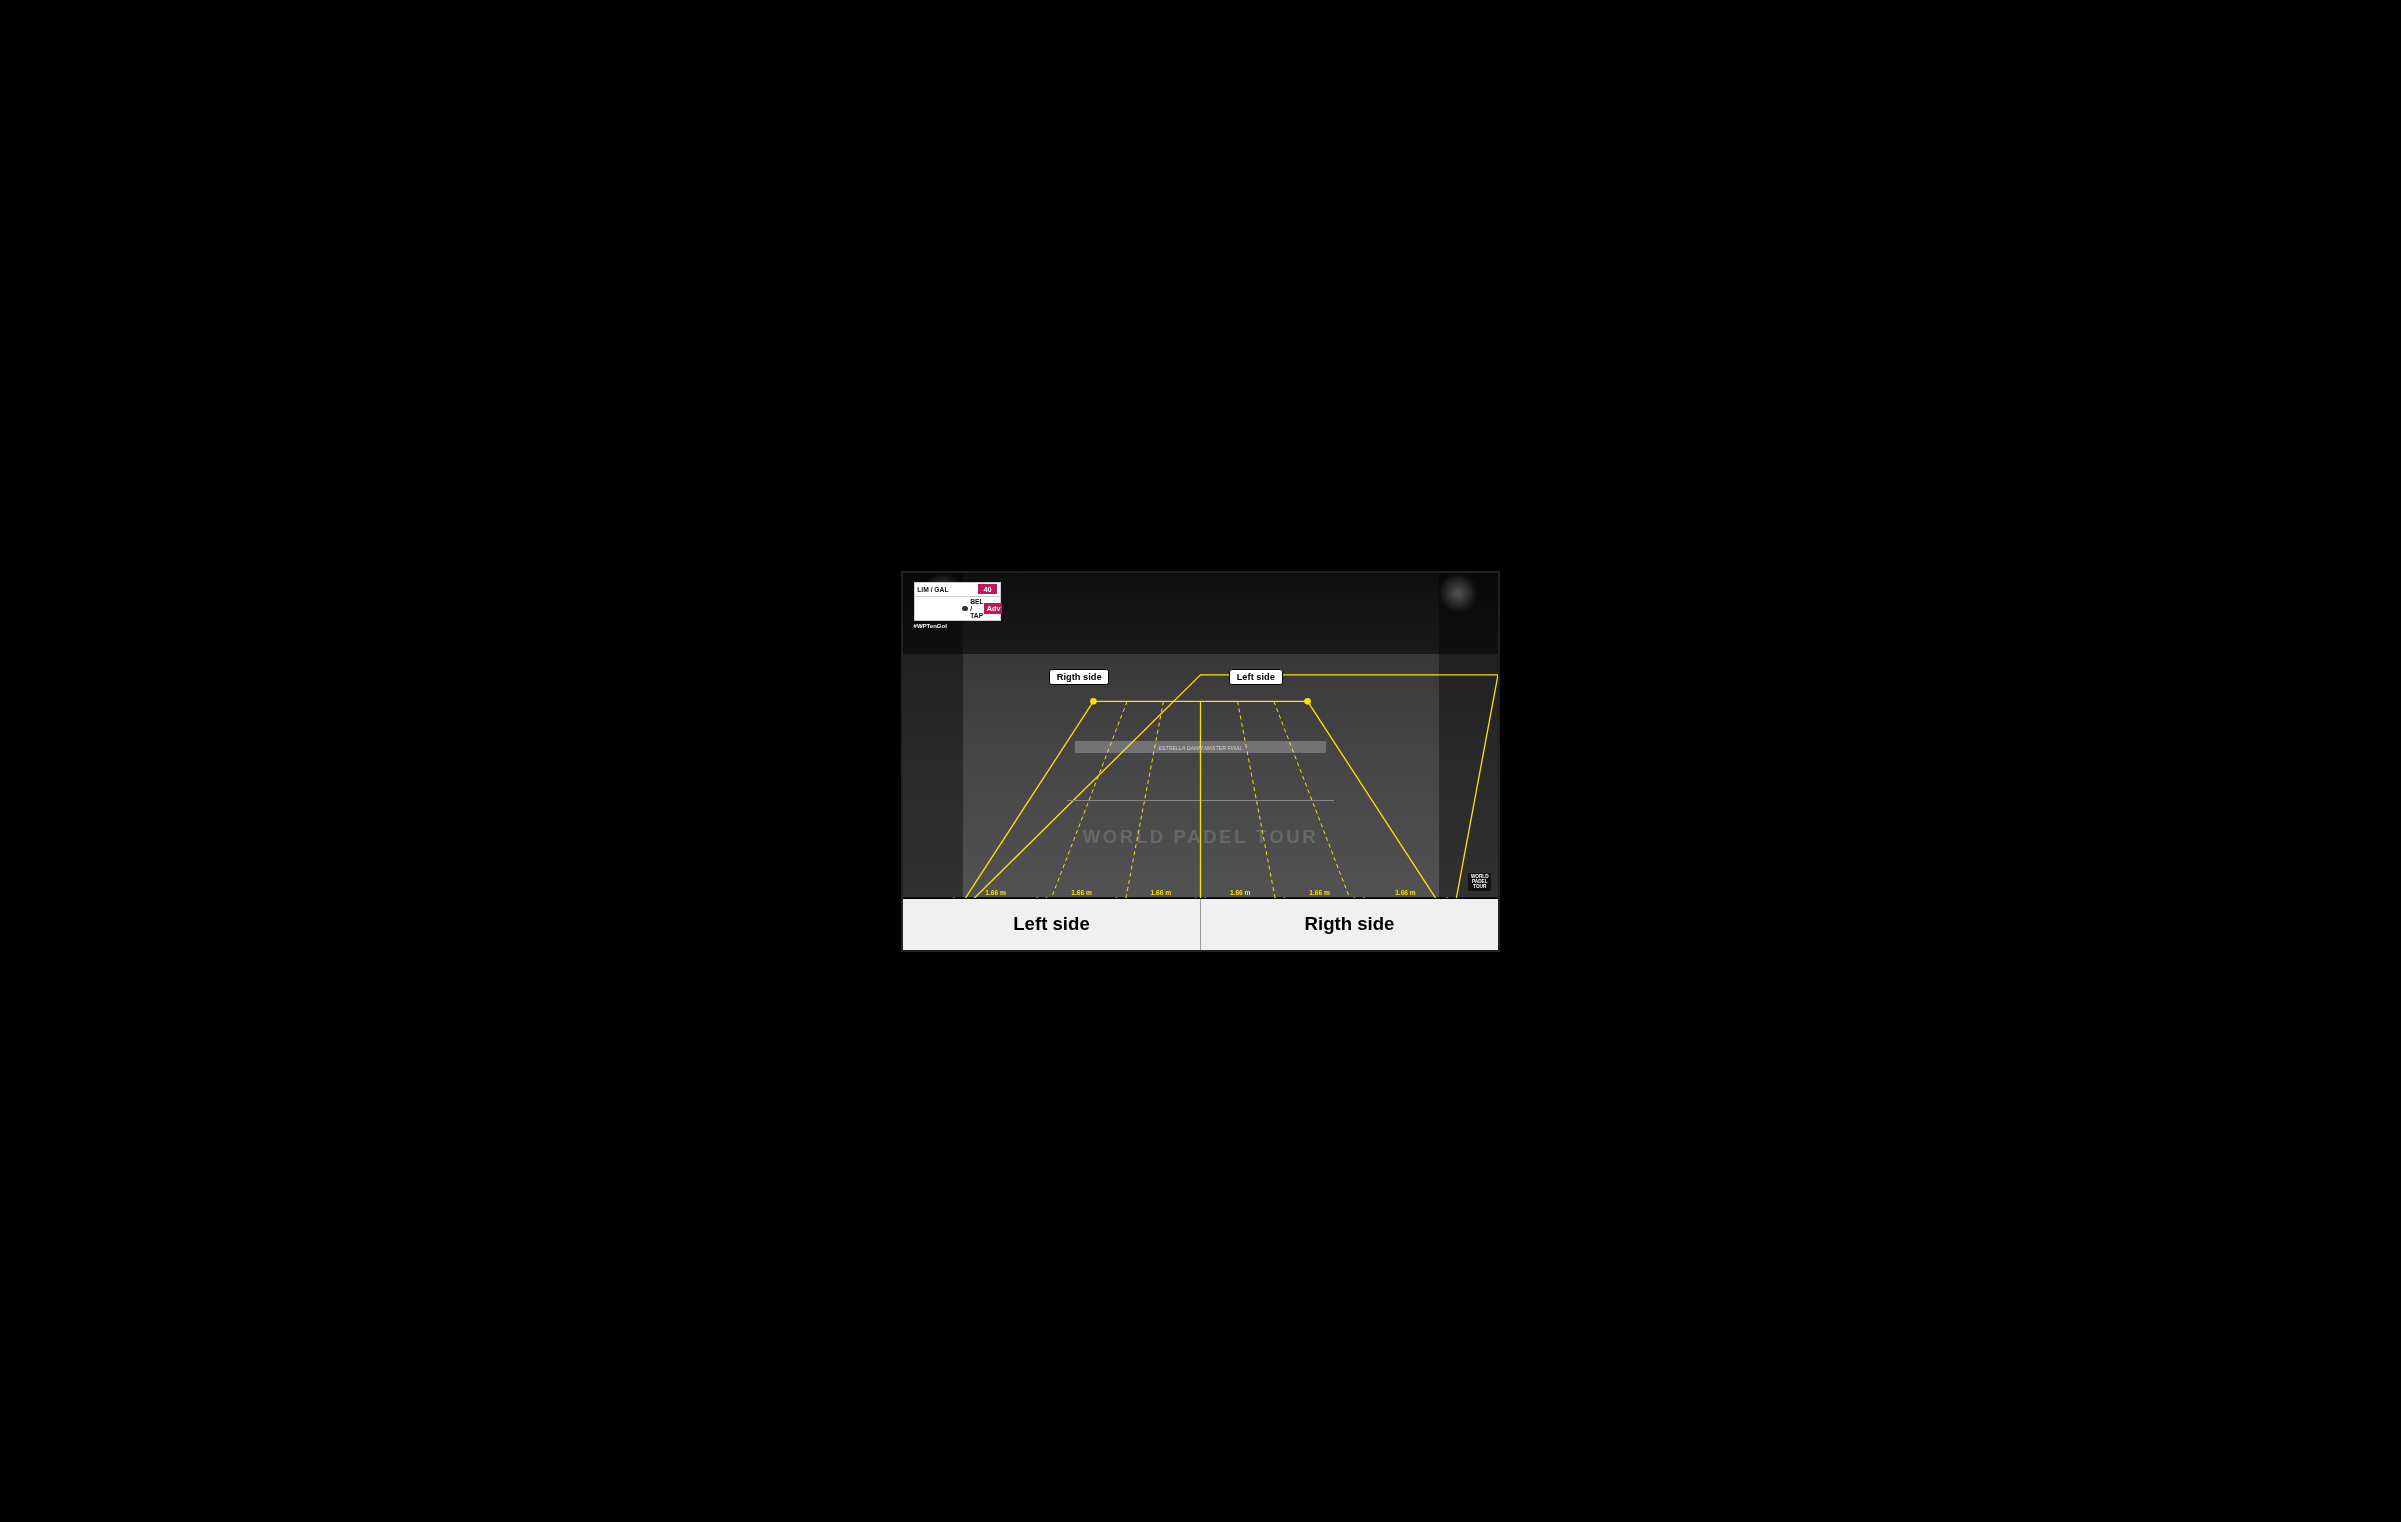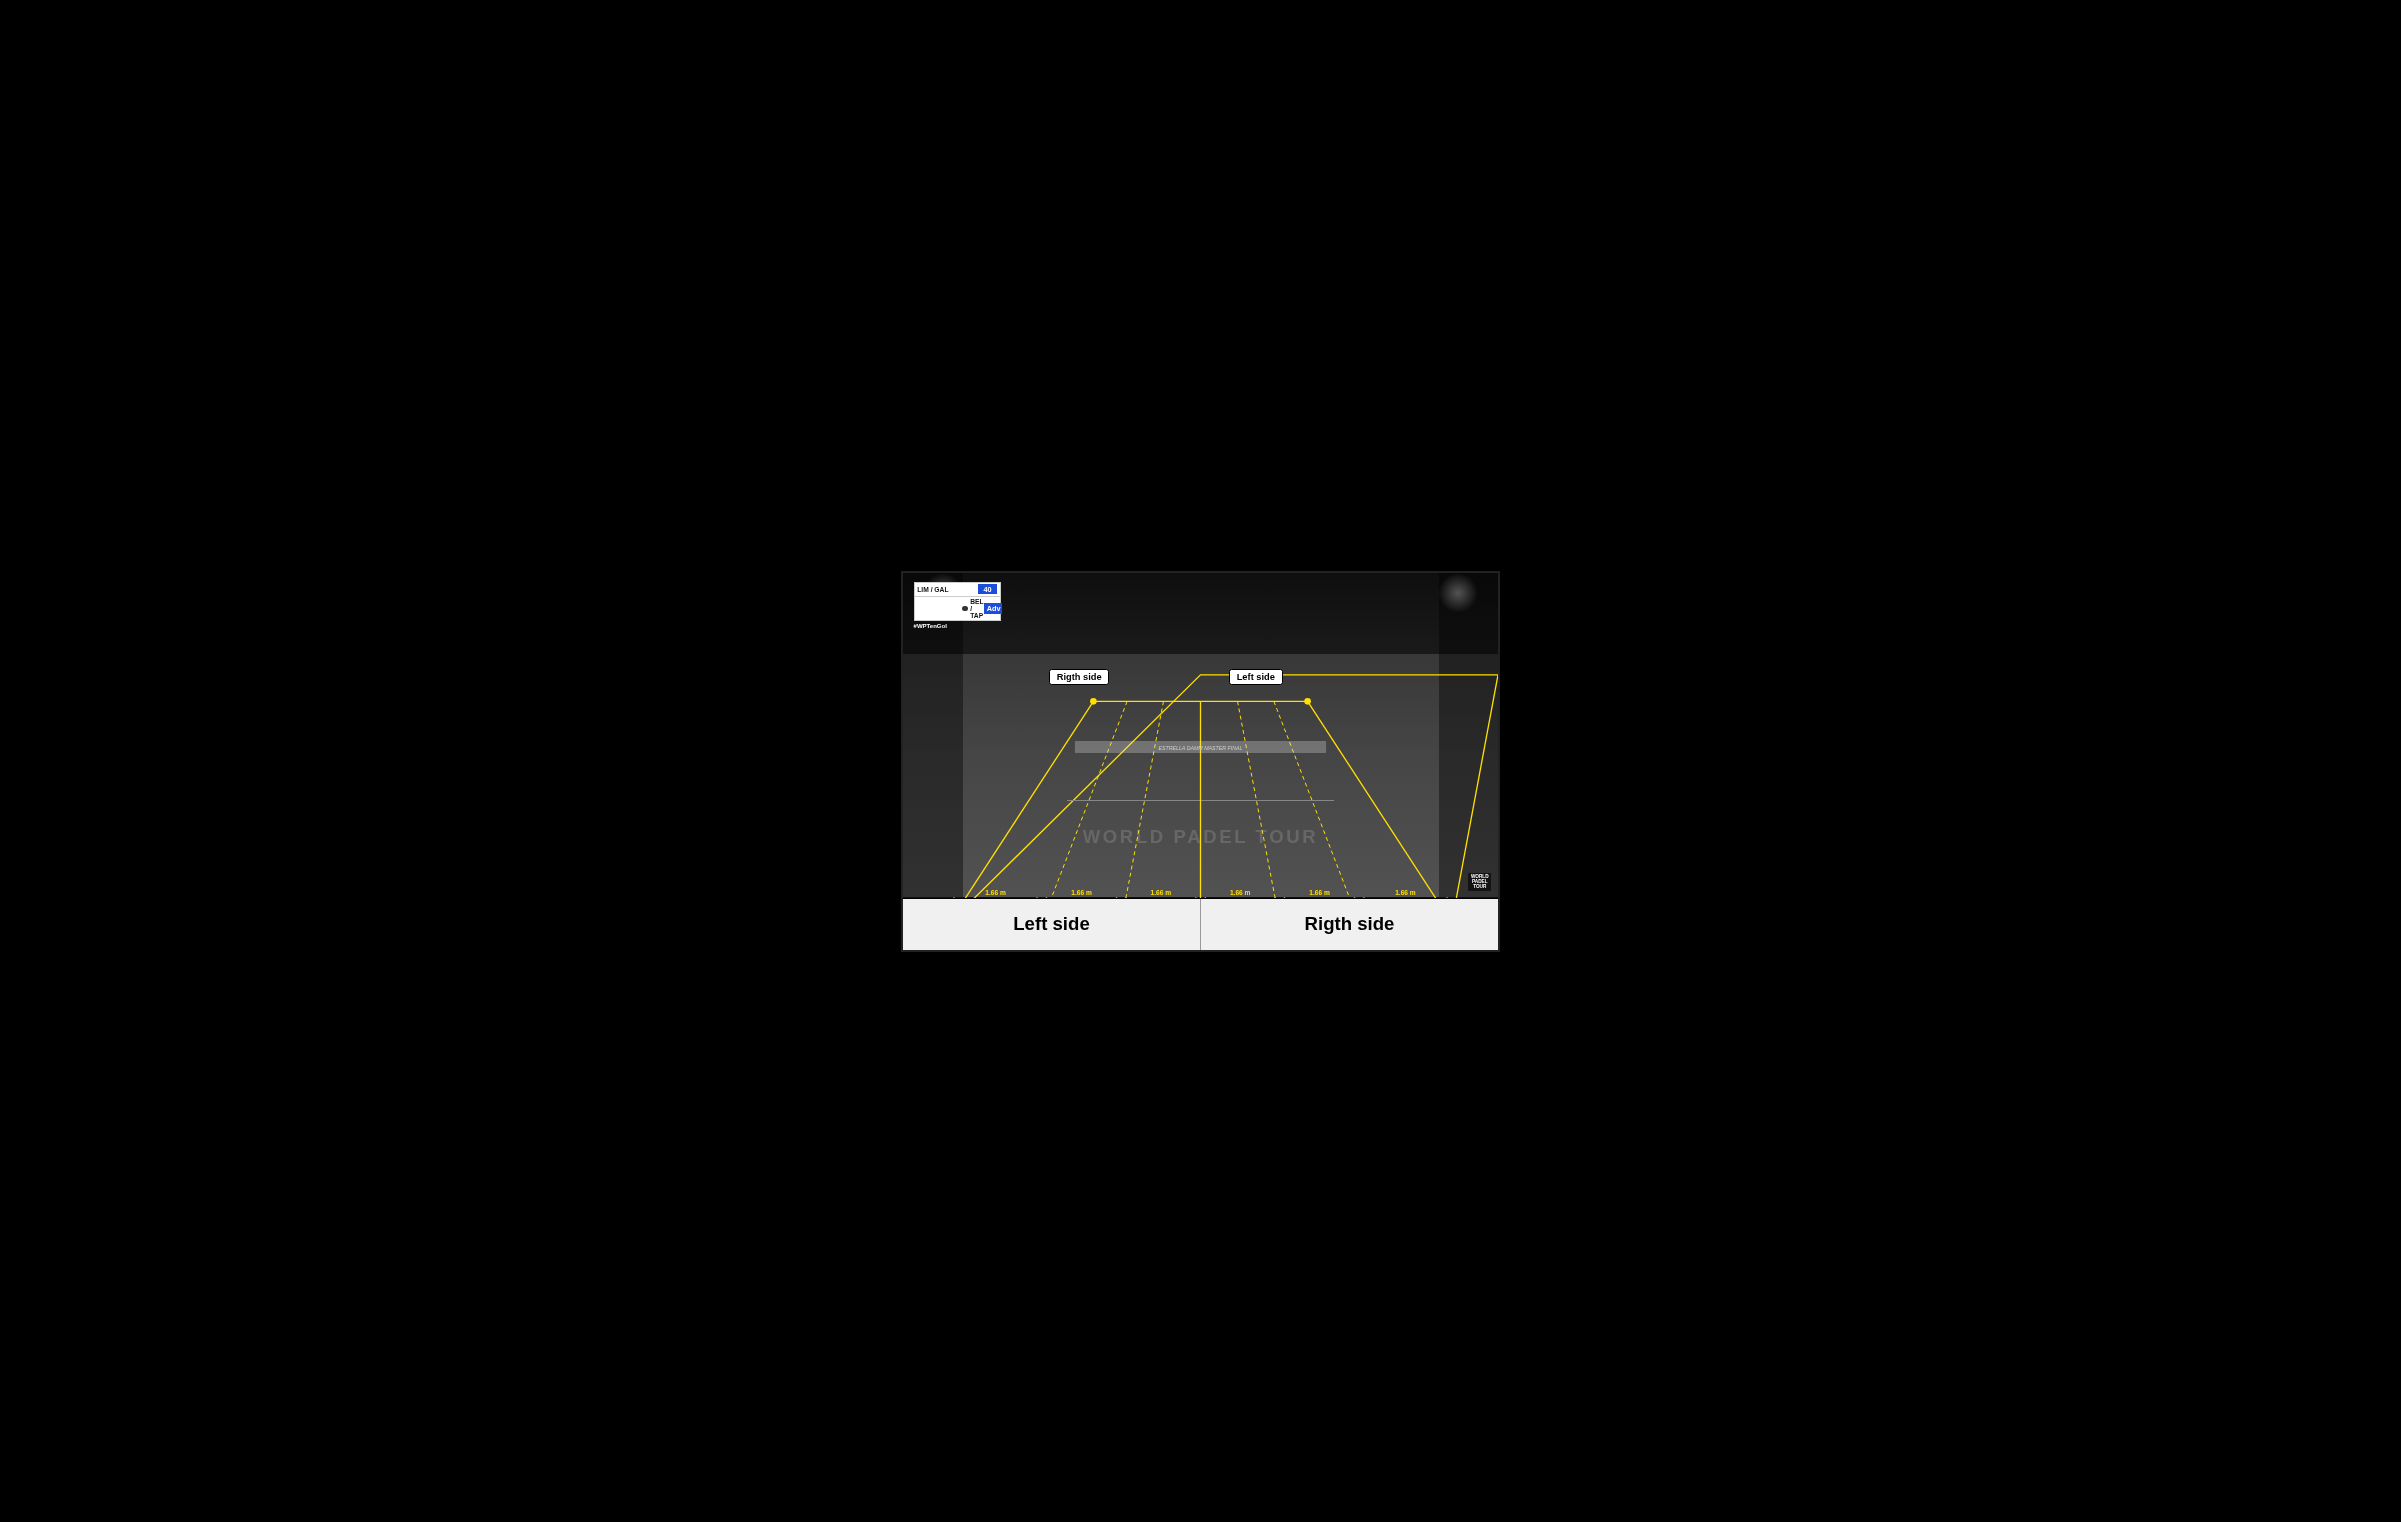--- a/index.html
+++ b/index.html
@@ -60,21 +60,21 @@
       border-bottom: 0.7px solid #ccc;
     }
     .score-row:last-child { border-bottom: none; margin-left: 45px; }
     .score-team {
       flex: 1;
       font-size: 6.7px;
       font-weight: bold;
       color: #111;
     }
     .score-val {
-      background: #1d4ed8;
+      background: #be185d;
       color: #fff;
       padding: 0.7px 3.3px;
       font-size: 7.3px;
       font-weight: bold;
       min-width: 18.6px;
       text-align: center;
     }
     .dot {
       width: 5.3px;
       height: 5.3px;

